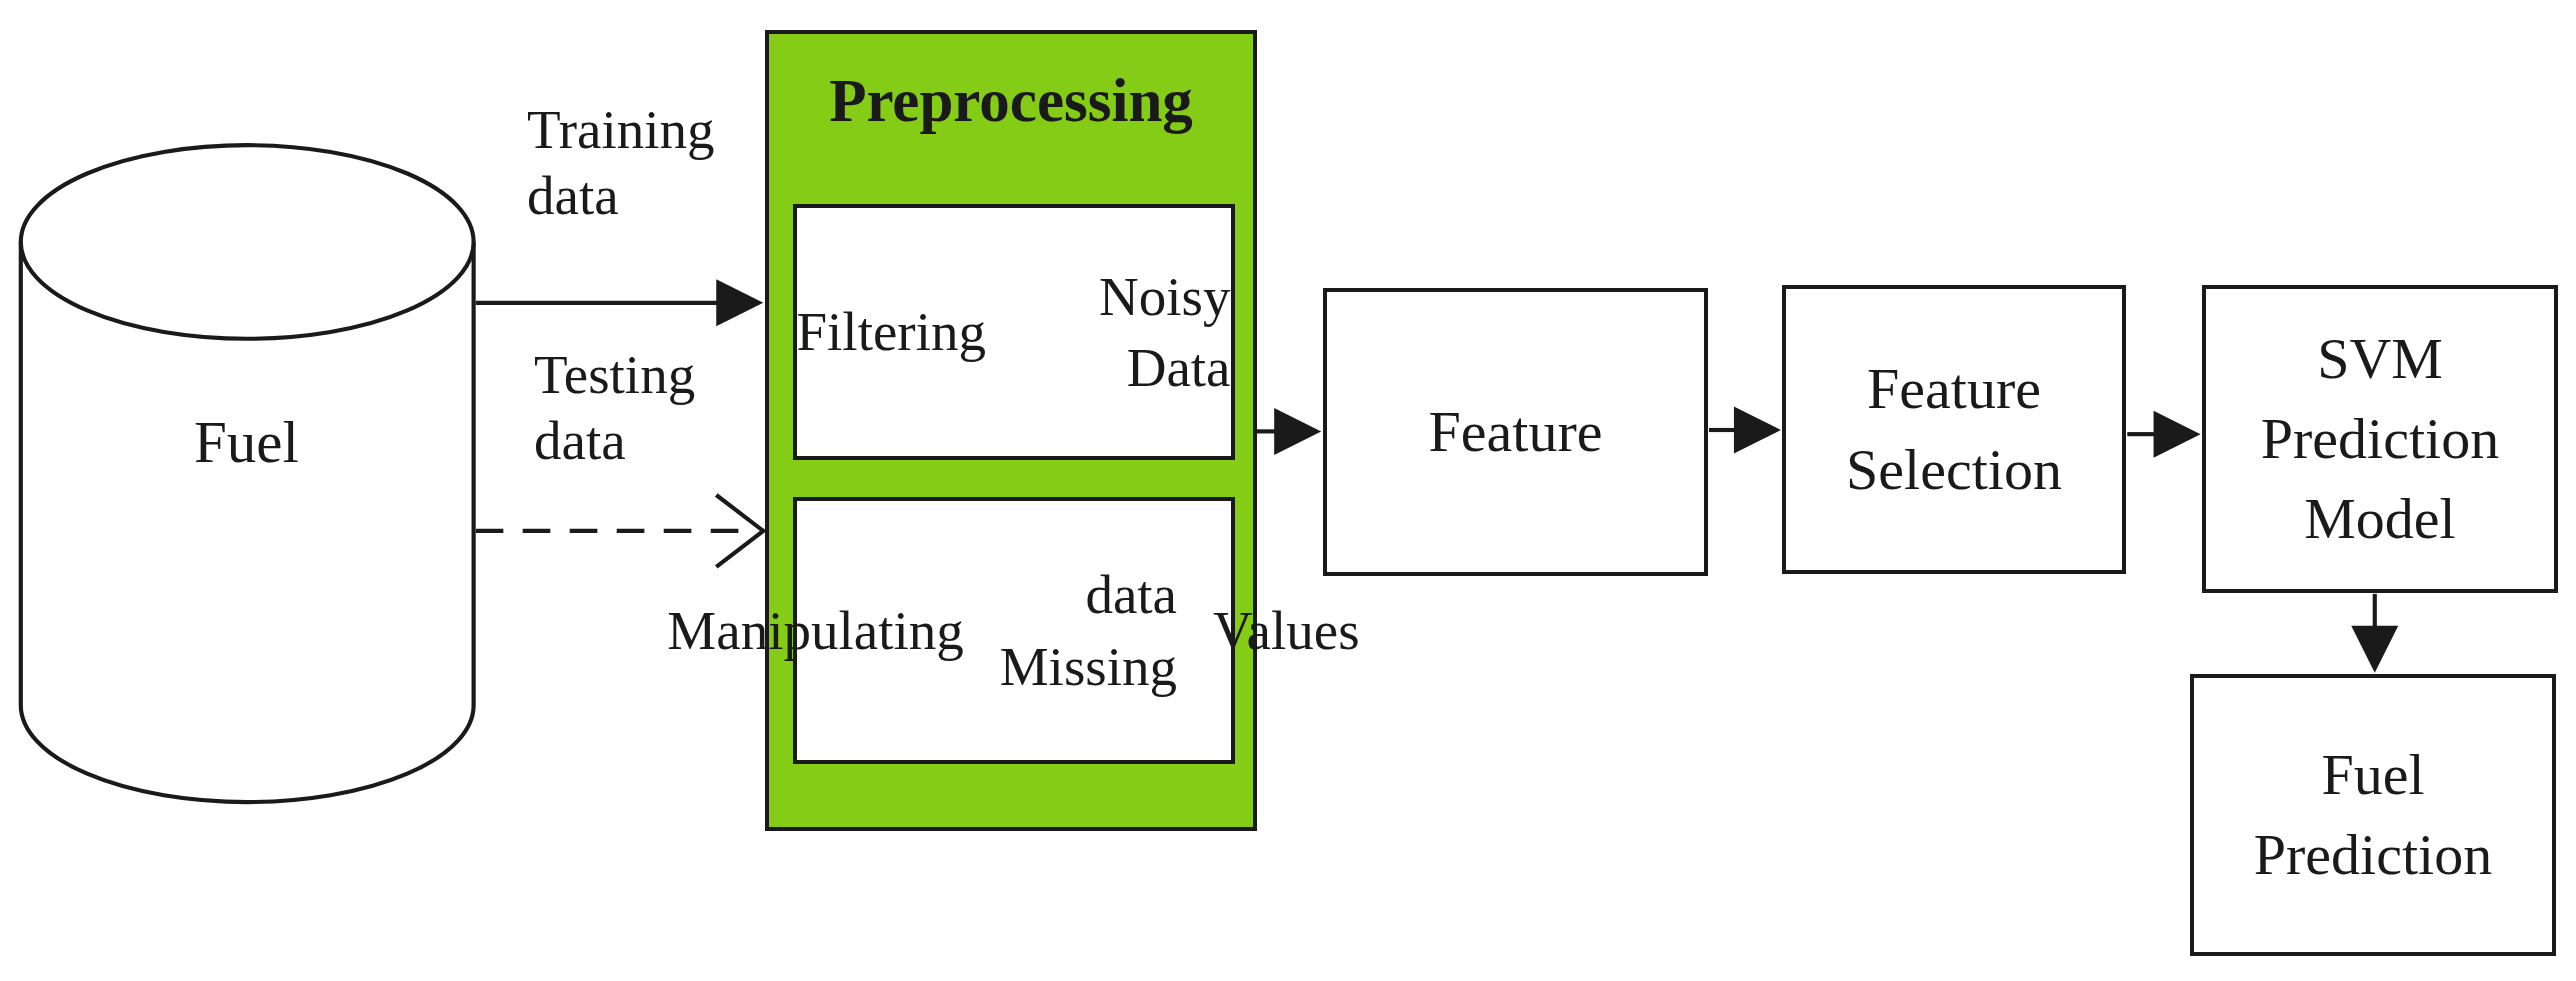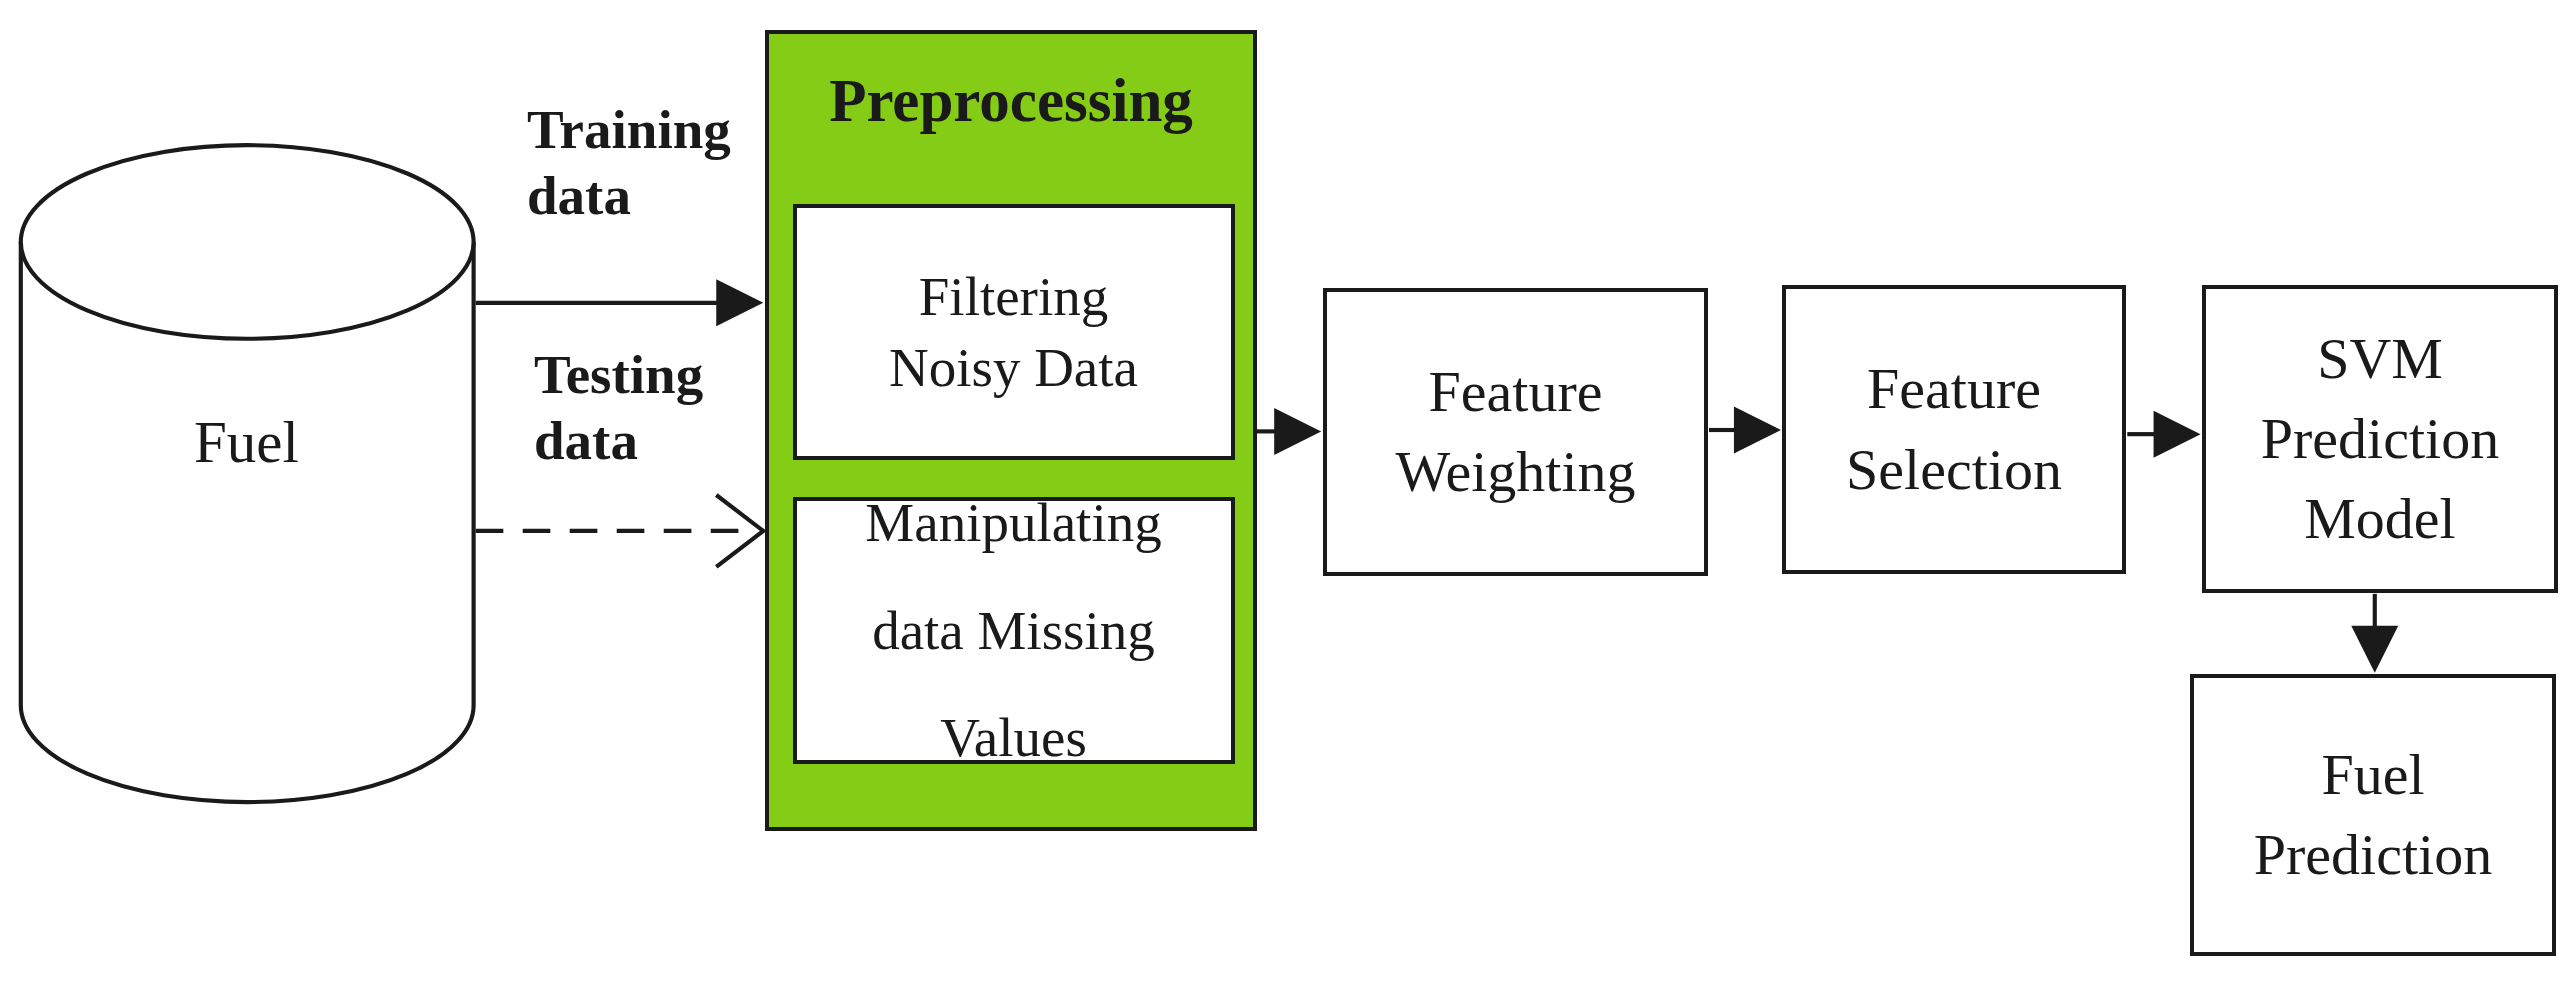--- a/index.html
+++ b/index.html
@@ -8,21 +8,21 @@
     width: 2576px;
     height: 981px;
     background: #ffffff;
     font-family: "Liberation Serif", "DejaVu Serif", serif;
     color: #1a1a1a;
     overflow: hidden;
   }
   .shapes { position: absolute; left: 0; top: 0; width: 2576px; height: 981px; }
 
   .label-block { position: absolute; line-height: 1.2; font-size: 55px; }
-  .label-block div { white-space: nowrap; font-weight: bold; }
+  .label-block div { white-space: nowrap; }
 
   .cyl-label {
     position: absolute;
     left: 41px; top: 398px; width: 411px;
     text-align: center;
     font-size: 59px;
     line-height: 1.5;
   }
 
   .box {
@@ -53,21 +53,21 @@
     text-align: center;
     font-weight: bold;
     font-size: 61px;
     line-height: 1;
   }
   .pp-inner {
     position: absolute;
     background: #ffffff;
     border: 4.1px solid #1a1a1a;
     display: flex;
-    flex-direction: column;
+    flex-direction: row;
     align-items: center;
     justify-content: center;
     text-align: right;
     font-size: 55px;
     line-height: 1.3;
     box-sizing: border-box;
     left: 23.5px;
     width: 442px;
   }
   .pp-inner.first  { top: 170px; height: 256px; }
@@ -145,21 +145,20 @@
 
     <div class="pp-inner second">
       <div>Manipulating</div>
       <div>data Missing</div>
       <div>Values</div>
     </div>
   </div>
 
   <div class="box fw-box">
     <div>Feature</div>
-    <div>Weighting</div>
   </div>
 
   <div class="box fs-box">
     <div>Feature</div>
     <div>Selection</div>
   </div>
 
   <div class="box svm-box">
     <div>SVM</div>
     <div>Prediction</div>

